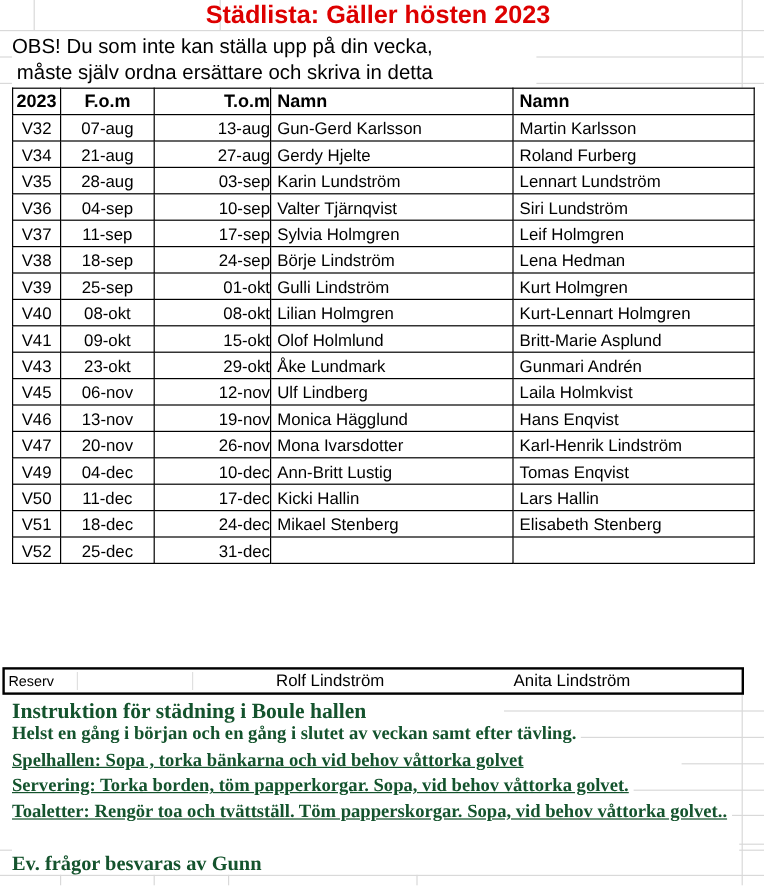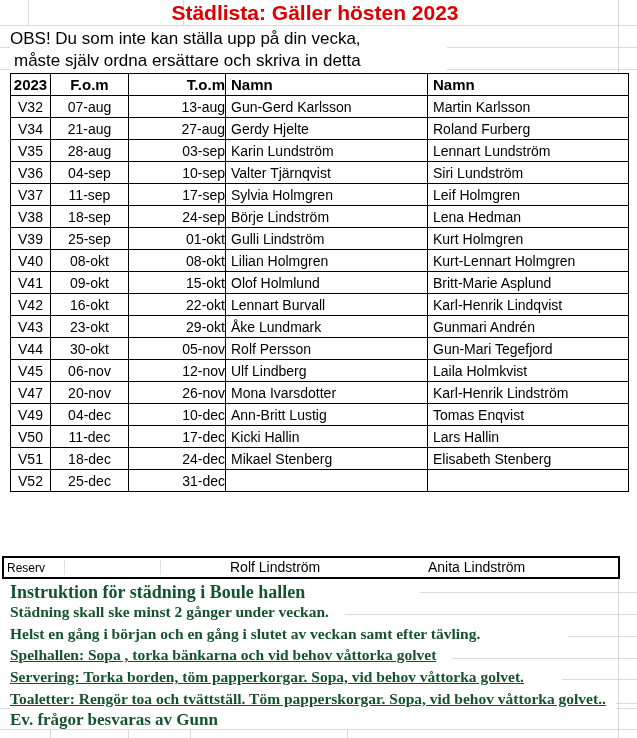--- a/index.html
+++ b/index.html
@@ -151,46 +151,39 @@
           <td class="c-name2">Kurt-Lennart Holmgren</td>
         </tr>
         <tr>
           <td class="c-week">V41</td>
           <td class="c-date1">09-okt</td>
           <td class="c-date2">15-okt</td>
           <td class="c-name1">Olof Holmlund</td>
           <td class="c-name2">Britt-Marie Asplund</td>
         </tr>
         <tr>
-          <td class="c-week">V42</td>
-          <td class="c-date1">16-okt</td>
-          <td class="c-date2">22-okt</td>
-          <td class="c-name1">Lennart Burvall</td>
-          <td class="c-name2">Karl-Henrik Lindqvist</td>
-        </tr>
-        <tr>
           <td class="c-week">V43</td>
           <td class="c-date1">23-okt</td>
           <td class="c-date2">29-okt</td>
           <td class="c-name1">Åke Lundmark</td>
           <td class="c-name2">Gunmari Andrén</td>
         </tr>
         <tr>
-          <td class="c-week">V44</td>
-          <td class="c-date1">30-okt</td>
-          <td class="c-date2">05-nov</td>
-          <td class="c-name1">Rolf Persson</td>
-          <td class="c-name2">Gun-Mari Tegefjord</td>
-        </tr>
-        <tr>
           <td class="c-week">V45</td>
           <td class="c-date1">06-nov</td>
           <td class="c-date2">12-nov</td>
           <td class="c-name1">Ulf Lindberg</td>
           <td class="c-name2">Laila Holmkvist</td>
+        </tr>
+        <tr>
+          <td class="c-week">V46</td>
+          <td class="c-date1">13-nov</td>
+          <td class="c-date2">19-nov</td>
+          <td class="c-name1">Monica Hägglund</td>
+          <td class="c-name2">Hans Enqvist</td>
         </tr>
         <tr>
           <td class="c-week">V47</td>
           <td class="c-date1">20-nov</td>
           <td class="c-date2">26-nov</td>
           <td class="c-name1">Mona Ivarsdotter</td>
           <td class="c-name2">Karl-Henrik Lindström</td>
         </tr>
         <tr>
           <td class="c-week">V49</td>
@@ -226,21 +219,20 @@
   <div id="reserv-box">
     <div class="reserv-gl" style="left:60px;"></div>
     <div class="reserv-gl" style="left:156px;"></div>
     <span id="reserv-label">Reserv</span>
     <span id="reserv-name1">Rolf Lindström</span>
     <span id="reserv-name2">Anita Lindström</span>
   </div>
 
   <div id="instr-heading" class="serif">Instruktion för städning i Boule hallen</div>
   <div id="instr-lines">
-      <div class="instr-line serif">Städning skall ske minst 2 gånger under veckan.</div>
       <div class="instr-line serif">Helst en gång i början och en gång i slutet av veckan samt efter tävling.</div>
       <div class="instr-line serif u">Spelhallen: Sopa , torka bänkarna och vid behov våttorka golvet</div>
       <div class="instr-line serif u">Servering: Torka borden, töm papperkorgar. Sopa, vid behov våttorka golvet.</div>
       <div class="instr-line serif u">Toaletter: Rengör toa och tvättställ. Töm papperskorgar. Sopa, vid behov våttorka golvet..</div>
     </div>
   <div id="instr-footer" class="serif">Ev. frågor  besvaras av  Gunn</div>
 
 </div>
 
 </body></html>

